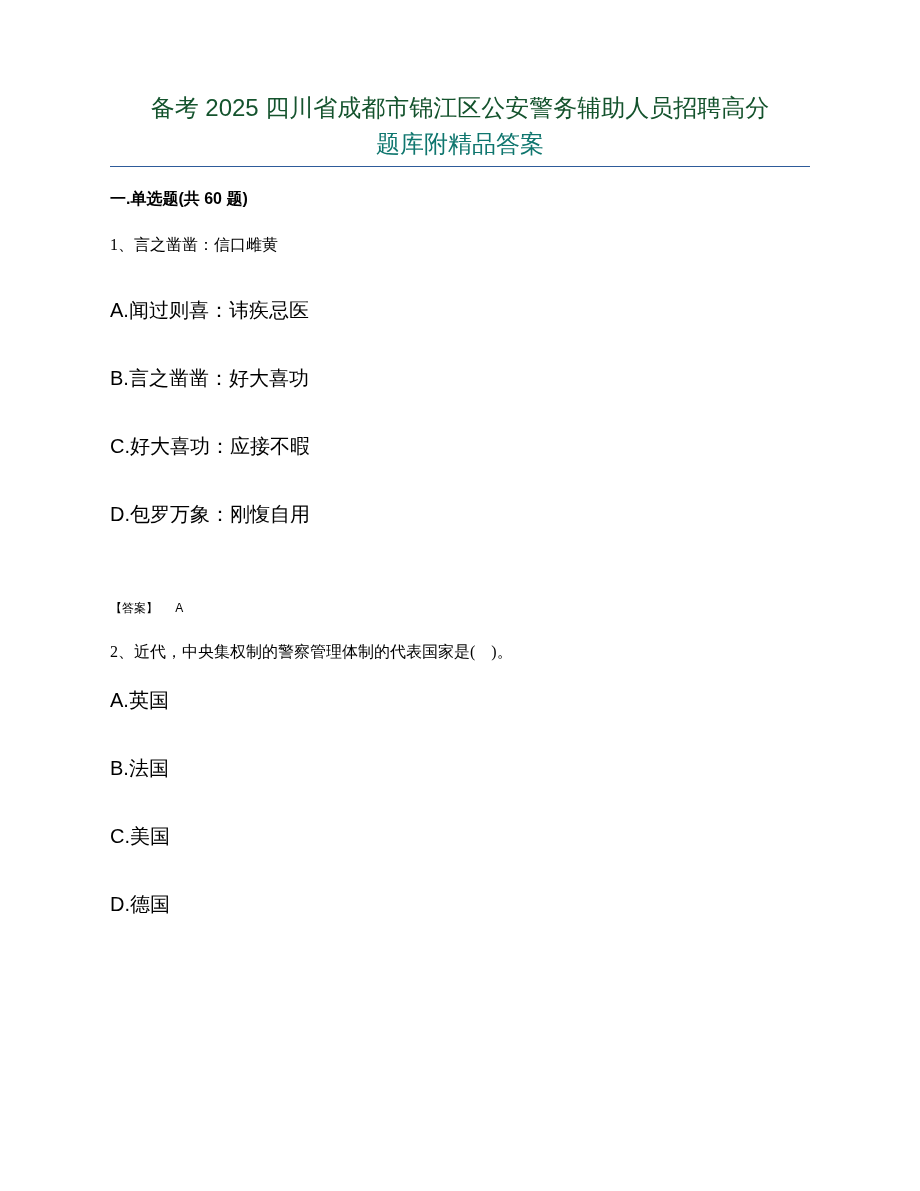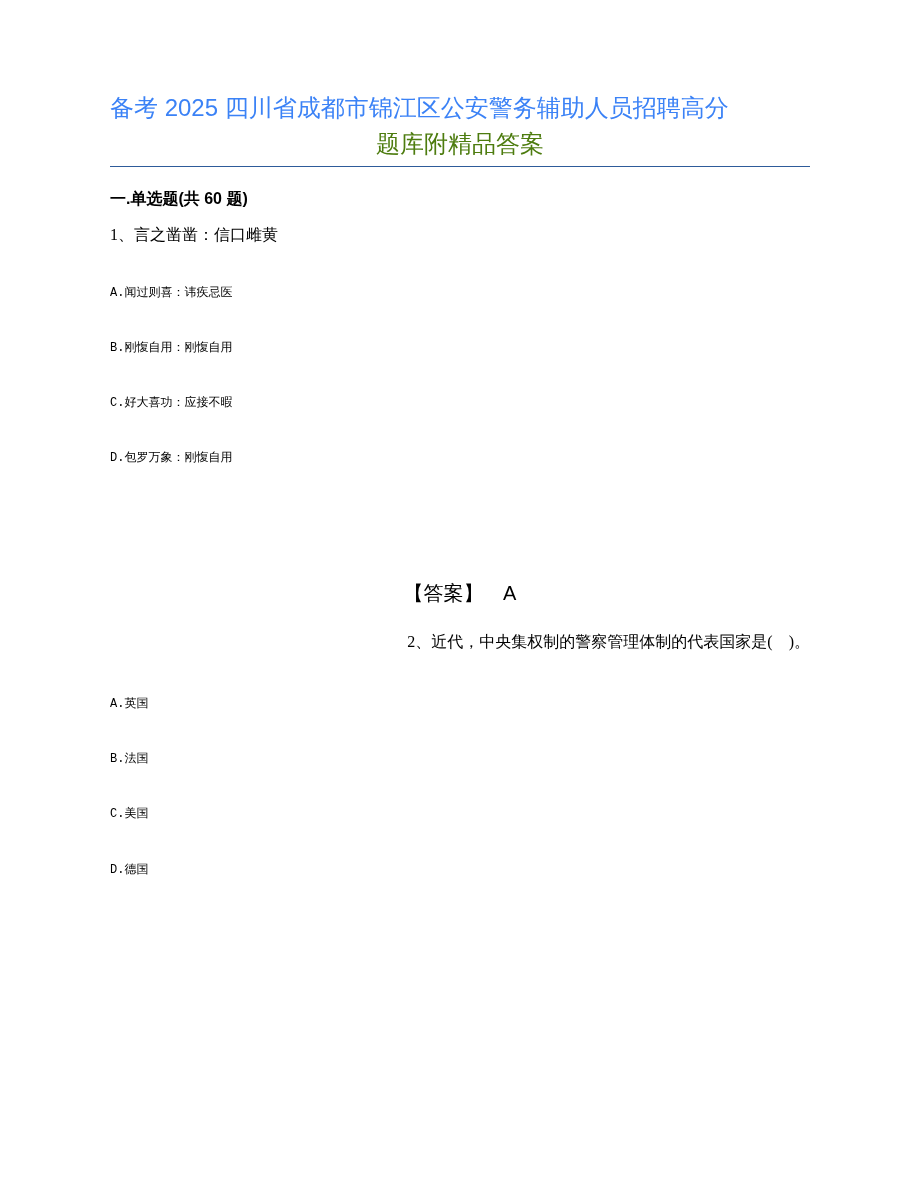--- a/index.html
+++ b/index.html
@@ -9,91 +9,89 @@
     }
     body {
       width: 920px;
       height: 1191px;
       background: #ffffff;
       font-family: "SimSun", "宋体", serif;
       color: #000000;
       padding: 90px 110px 50px 110px;
     }
     .title {
-      text-align: left;
-      color: #3b82f6;
+      text-align: center;
+      color: #14532d;
       font-size: 24px;
       font-weight: normal;
       line-height: 1.5;
       font-family: "Microsoft YaHei", "SimHei", sans-serif;
     }
     .title-line2 {
       text-align: center;
-      color: #4d7c0f;
+      color: #0f766e;
       font-size: 24px;
       font-weight: normal;
       line-height: 1.5;
       font-family: "Microsoft YaHei", "SimHei", sans-serif;
       margin-bottom: 4px;
     }
     .divider {
       border: none;
       border-top: 1px solid #2e5b9a;
       margin: 0 0 22px 0;
     }
     .section-header {
       font-size: 16px;
       font-weight: bold;
-      margin-bottom: 12px;
+      margin-bottom: 22px;
       font-family: "Microsoft YaHei", "SimHei", sans-serif;
     }
     .question {
       font-size: 16px;
       margin-bottom: 36px;
       line-height: 1.6;
       font-family: Liberation Serif, serif;
     }
     .option {
-      font-size: 12px;
+      font-size: 20px;
       margin-bottom: 36px;
       line-height: 1.6;
-      font-family: Liberation Mono, monospace;
+      font-family: Liberation Sans, sans-serif;
     }
     .answer-block {
-      font-size: 20px;
-      margin-top: 112px;
+      font-size: 12px;
+      margin-top: 70px;
       margin-bottom: 22px;
       font-family: "Microsoft YaHei", "SimHei", sans-serif;
-      text-align: center;
     }
     .answer-label {
       display: inline;
     }
     .answer-value {
       display: inline;
       margin-left: 14px;
     }
     .q2-spacer {
-      margin-bottom: 40px;
-      text-align: right;
+      margin-bottom: 20px;
     }
   </style>
 </head>
 <body>
 
 <h1 class="title">备考 2025 四川省成都市锦江区公安警务辅助人员招聘高分</h1>
 <h1 class="title-line2">题库附精品答案</h1>
 <hr class="divider">
 
 <div class="section-header">一.单选题(共 60 题)</div>
 
 <div class="question">1、言之凿凿：信口雌黄</div>
 
 <div class="option">A.闻过则喜：讳疾忌医</div>
-<div class="option">B.刚愎自用：刚愎自用</div>
+<div class="option">B.言之凿凿：好大喜功</div>
 <div class="option">C.好大喜功：应接不暇</div>
 <div class="option">D.包罗万象：刚愎自用</div>
 
 <div class="answer-block">
   <span class="answer-label">【答案】</span>
   <span class="answer-value">A</span>
 </div>
 
 <div class="question q2-spacer">2、近代，中央集权制的警察管理体制的代表国家是(　)。</div>
 

